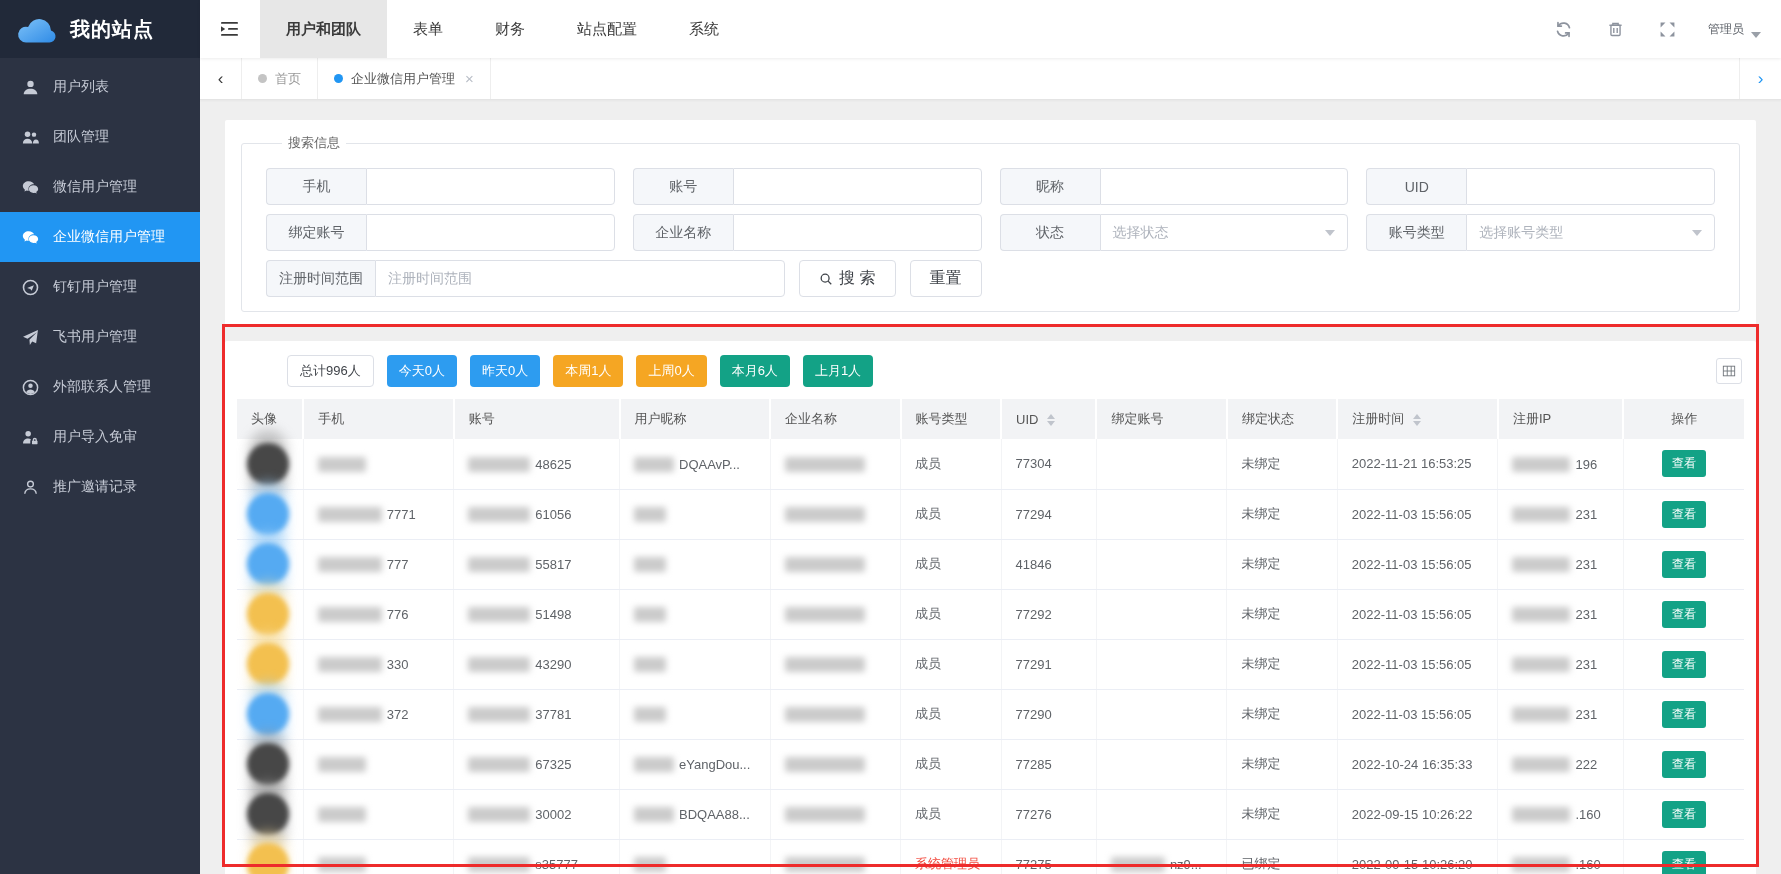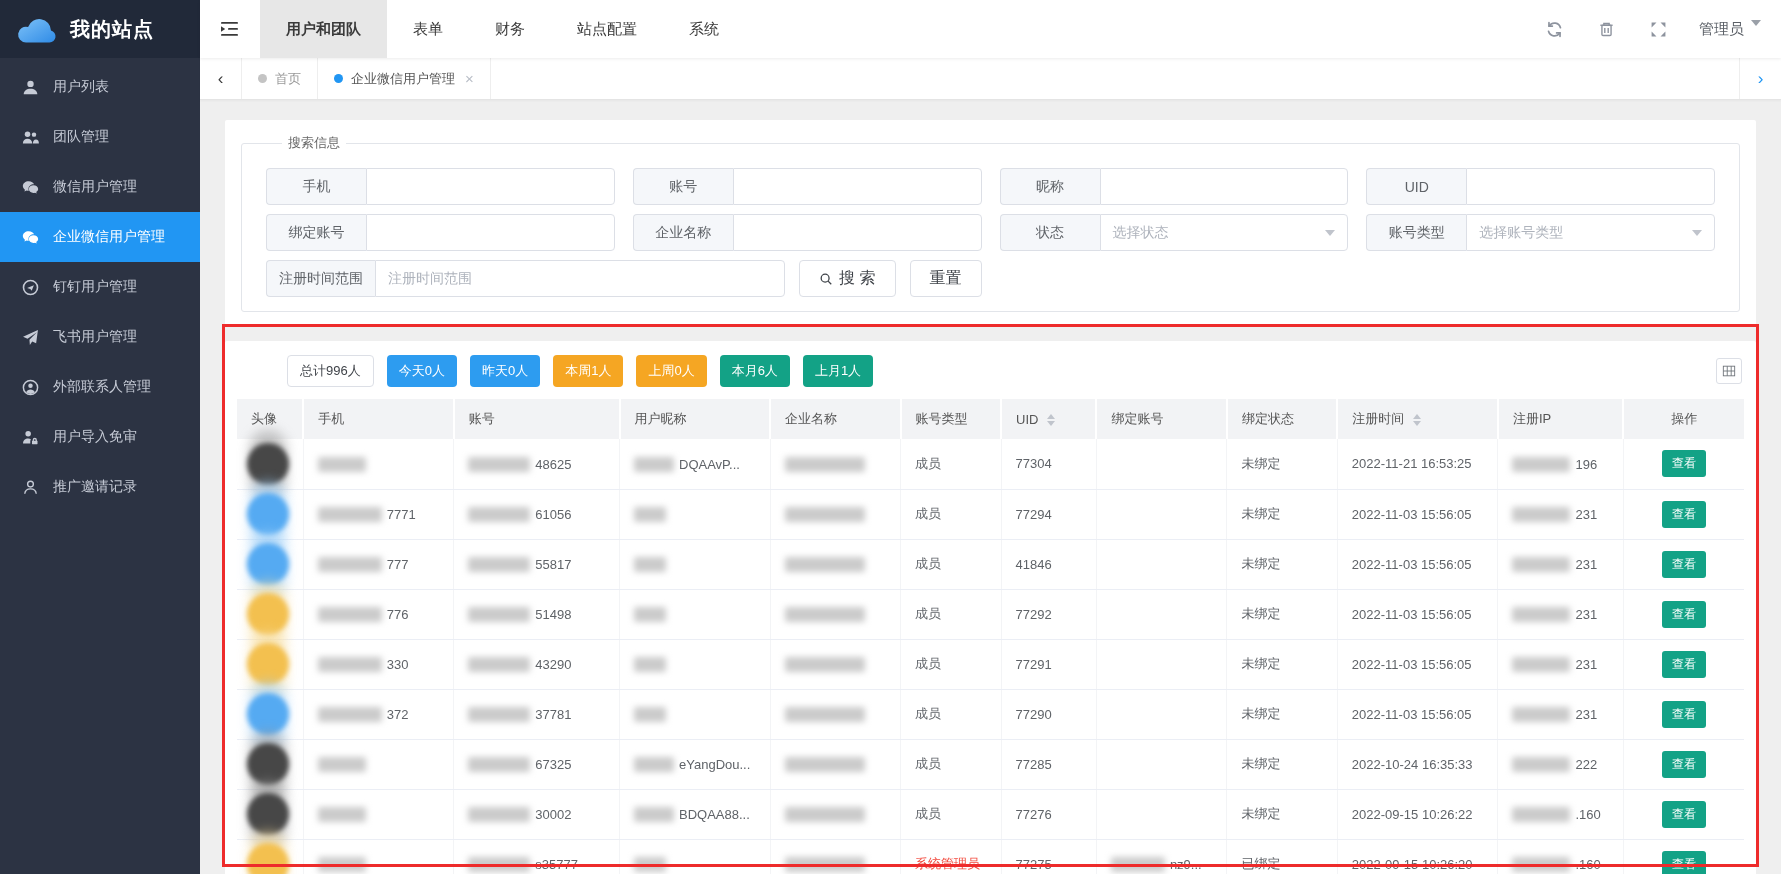--- a/index.html
+++ b/index.html
@@ -21,21 +21,21 @@
   .main { flex:1; display:flex; flex-direction:column; min-width:0; }
 
   .topbar { height:58px; background:#fff; display:flex; align-items:center; box-shadow:0 1px 3px rgba(0,0,0,.08); position:relative; z-index:5; }
   .burger { width:60px; height:58px; display:flex; align-items:center; justify-content:center; cursor:pointer; color:#3a3a3a; }
   .burger svg { width:19px; height:16px; fill:currentColor; }
   .nav-item { height:58px; line-height:58px; padding:0 26px; font-size:15px; color:#3a3a3a; cursor:pointer; }
   .nav-item.active { background:#e7e7e7; font-weight:bold; }
   .topbar-right { margin-left:auto; display:flex; align-items:center; gap:14px; padding-right:20px; }
   .tool-ic { width:38px; height:38px; display:flex; align-items:center; justify-content:center; color:#8d939e; cursor:pointer; }
   .tool-ic svg { width:17px; height:17px; }
-  .user-menu { display:flex; align-items:flex-start; gap:7px; color:#5a5f66; font-size:15px; cursor:pointer; padding-left:8px; }
+  .user-menu { display:flex; align-items:flex-end; gap:7px; color:#5a5f66; font-size:12px; cursor:pointer; padding-left:8px; }
   .caret { width:0; height:0; border-left:5px solid transparent; border-right:5px solid transparent; border-top:6px solid #9aa0a8; }
 
   .tabbar { height:42px; background:#fff; display:flex; align-items:stretch; border-bottom:1px solid #e4e4e4; box-shadow:0 1px 2px rgba(0,0,0,.04); position:relative; z-index:4; }
   .tab-arrow { width:42px; display:flex; align-items:center; justify-content:center; font-size:17px; color:#3a3a3a; cursor:pointer; border-right:1px solid #eee; }
   .tab-arrow.right { margin-left:auto; border-right:none; border-left:1px solid #eee; color:var(--accent); }
   .tab { display:flex; align-items:center; gap:8px; padding:0 16px; border-right:1px solid #eee; color:#999; font-size:13px; cursor:pointer;justify-content:center; }
   .tab .dot { width:9px; height:9px; border-radius:50%; background:#c4c4c4; }
   .tab.active { color:#555; }
   .tab.active .dot { background:var(--accent); }
   .tab .close { color:#b9bec7; font-size:15px; margin-left:2px; }

